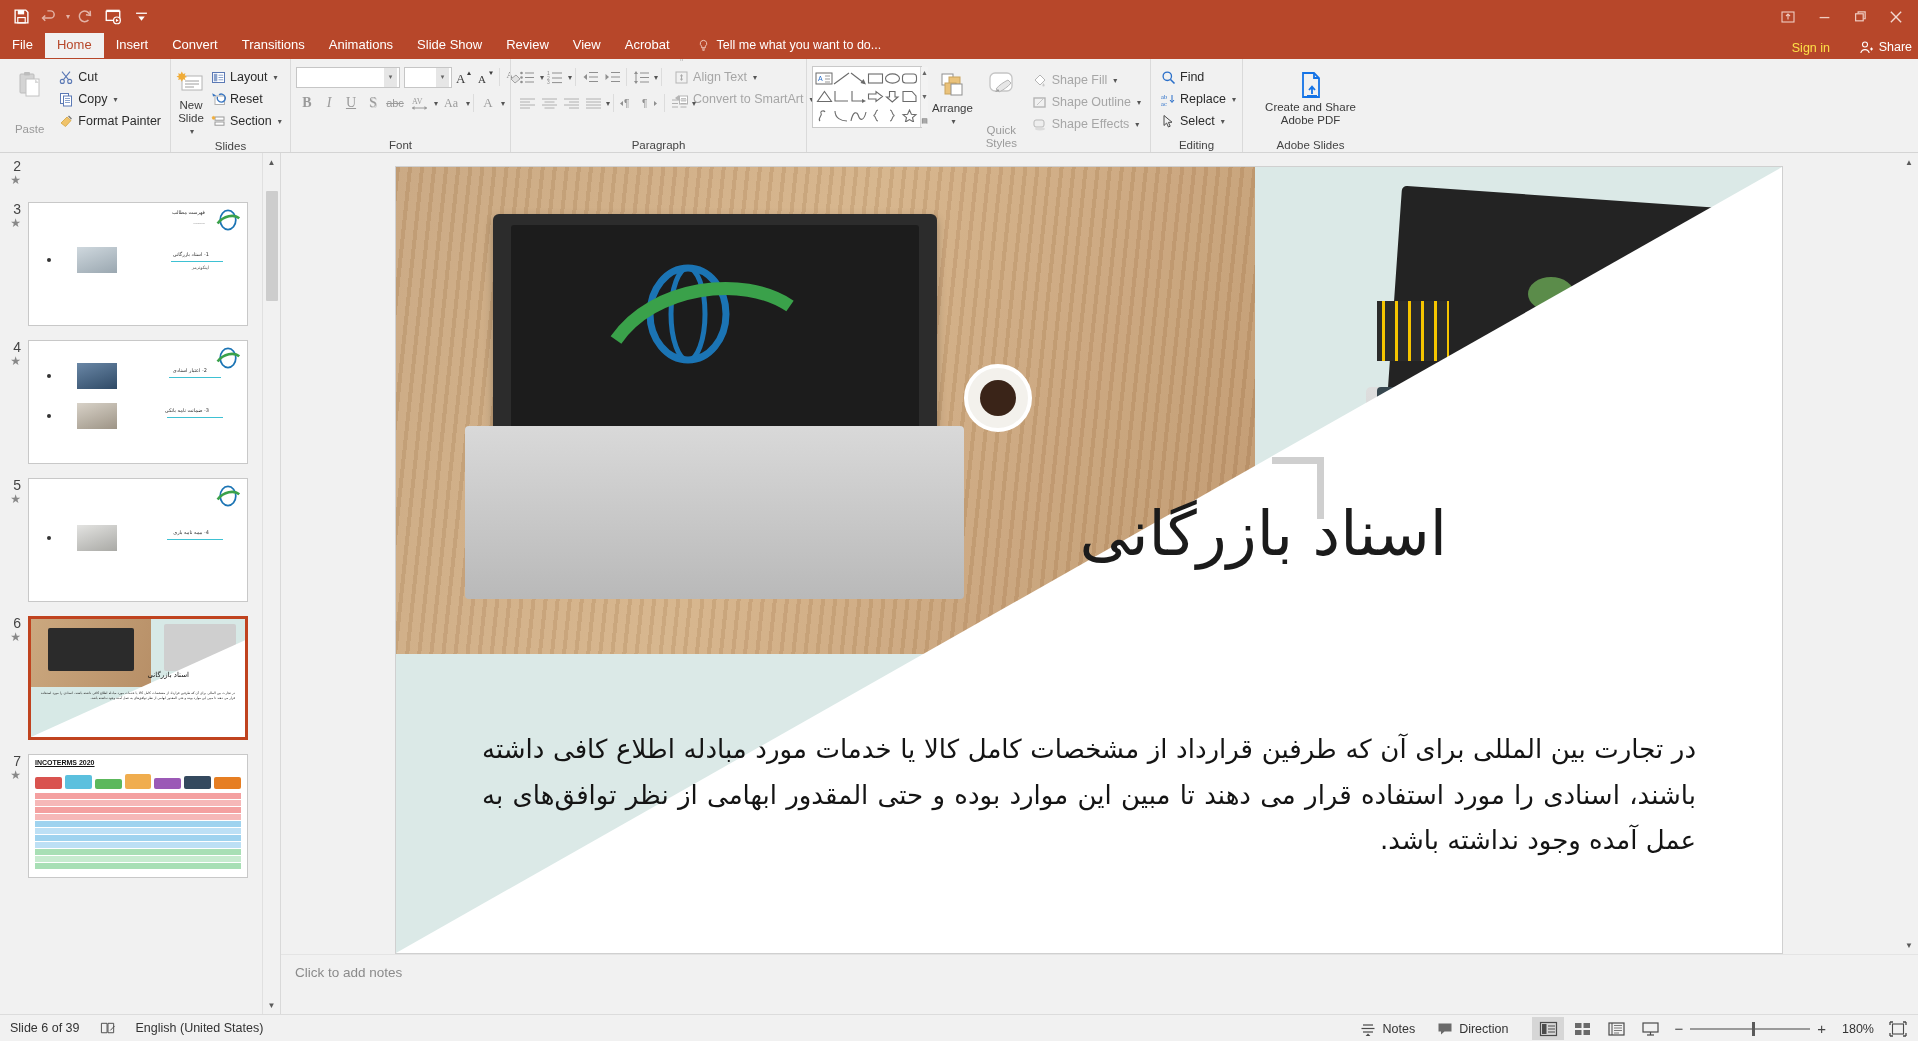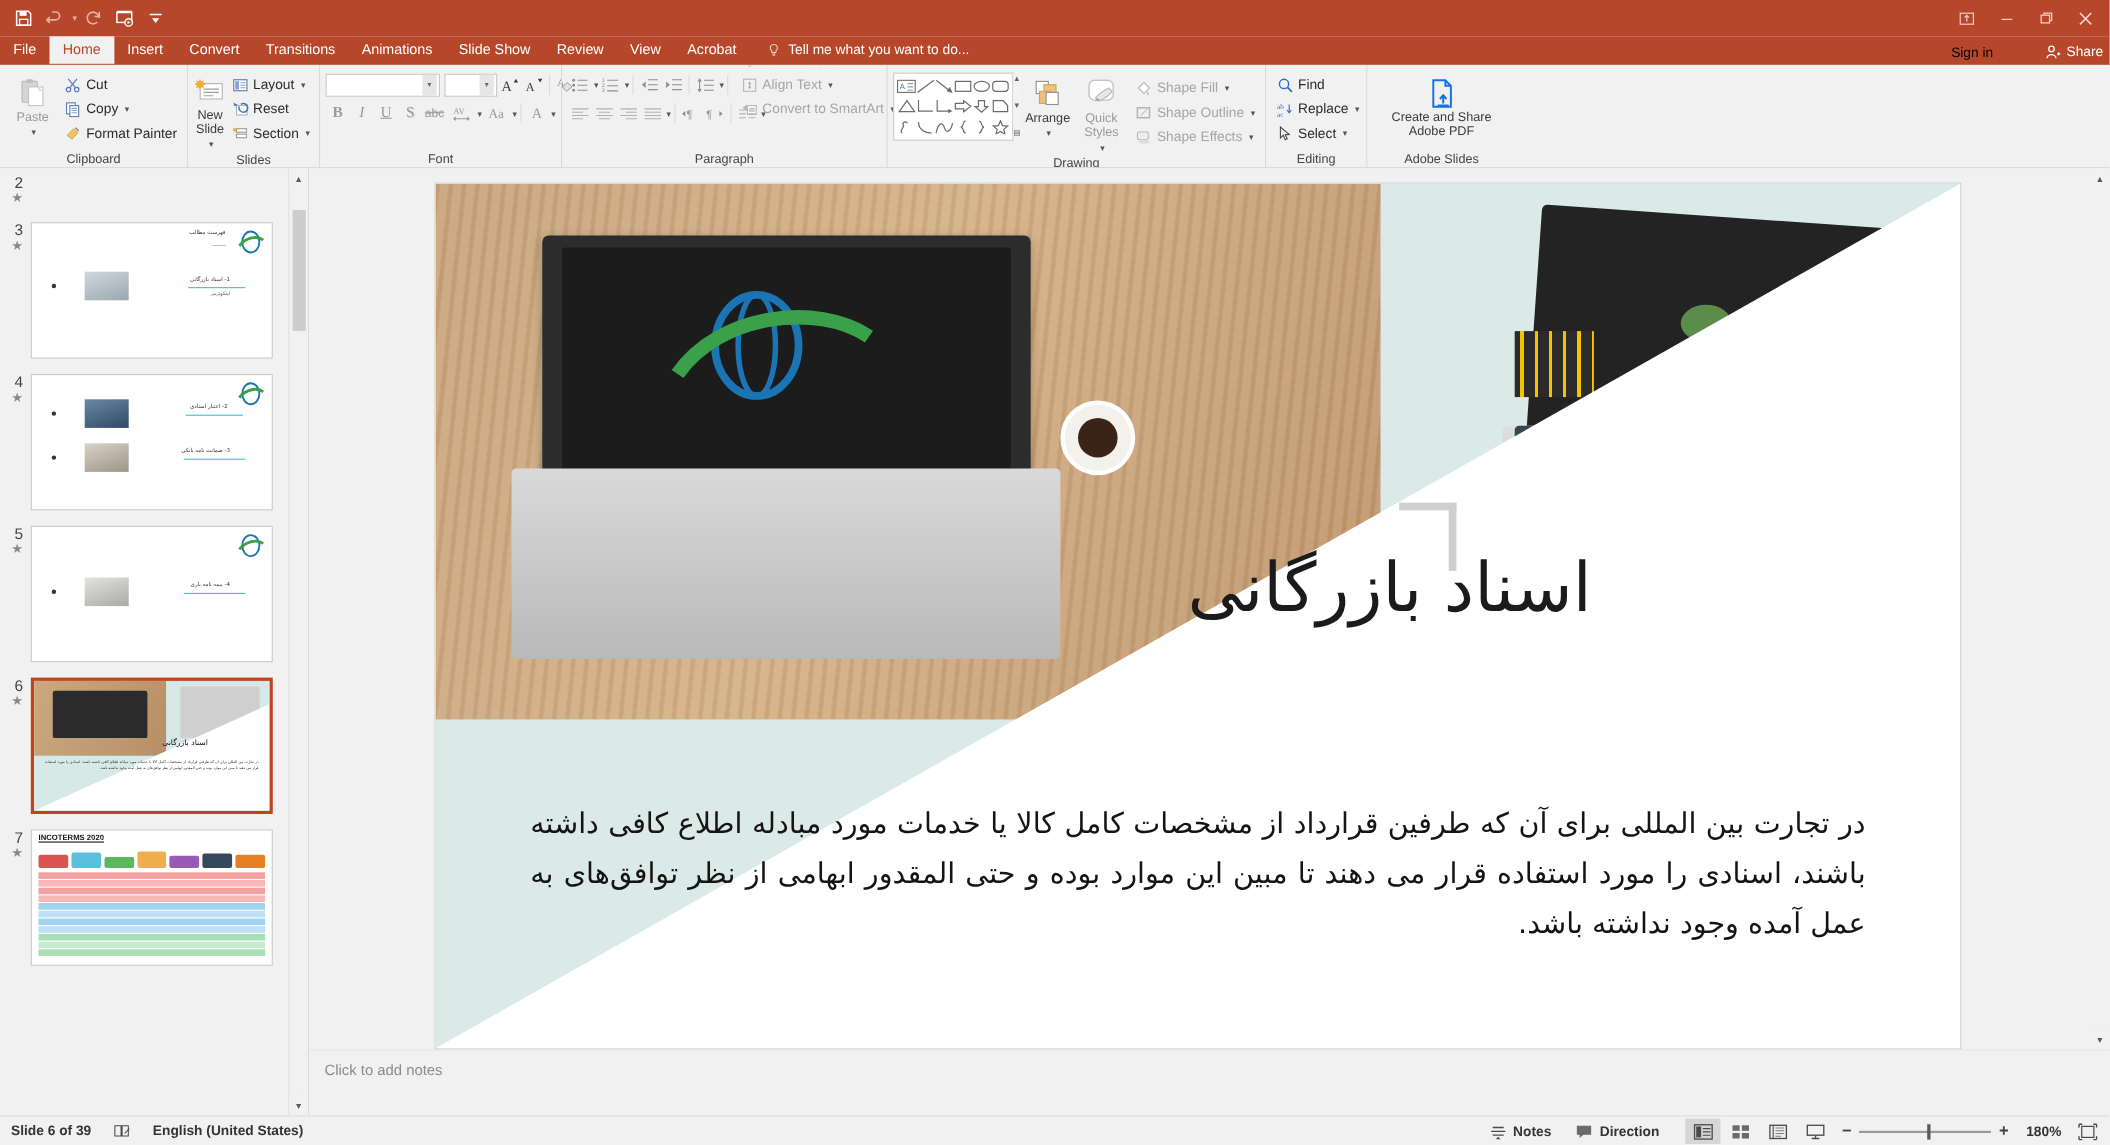--- a/index.html
+++ b/index.html
@@ -25,40 +25,40 @@
   .win-btn{ width:36px;height:26px; display:flex;align-items:center;justify-content:center; color:#f3d3ca;}
   
   .tabbar{
     height:26px; background:#b7472a; display:flex; align-items:flex-start; position:relative;
   }
   .tab{
     color:#fff; font-size:13px; padding:4px 12px 5px 12px; cursor:pointer; line-height:16px;
   }
   .tab.active{ background:#f1f1f1; color:#b7472a; }
   .tellme{ color:#fff; font-size:12.5px; display:flex; align-items:center; gap:5px; padding:4px 10px 5px 14px;}
-  .signin{ position:absolute; right:106px; bottom:4px; color:#000000; font-size:12.5px;margin-top:16px;}
+  .signin{ position:absolute; right:88px; bottom:4px; color:#fde047; font-size:12.5px;margin-top:16px;}
   .share{ position:absolute; right:6px; bottom:4px; color:#fff; font-size:12.5px; display:flex; align-items:center; gap:4px;}
   
   .ribbon{
     height:94px; background:#f1f1f1; border-bottom:1px solid #d4d4d4;
     display:flex; position:relative; overflow:hidden;
   }
   .group{ position:relative; height:94px; padding:4px 5px 0 5px; display:flex; flex-direction:column;}
   .group + .group{ border-left:1px solid #dadada; }
   .group-body{ flex:1; display:flex; align-items:flex-start; }
   .group-label{
     text-align:center; font-size:11.5px; color:#444; height:16px; line-height:16px; width:100%;
     position:relative;
   }
   .bigbtn{
     display:flex; flex-direction:column; align-items:center; justify-content:flex-start;
     width:46px; padding-top:4px; font-size:11.5px; color:#3b3b3b; cursor:pointer; line-height:13px;
     text-align:center;
   }
-  .bigbtn.dim{ color:#9a9a9a; }
+  .bigbtn.dim{ color:#9a9a9a;gap:22px; }
   .smallbtn{
     display:flex; align-items:center; gap:4px; height:22px; padding:0 4px; font-size:12.5px;
     color:#2b2b2b; cursor:pointer; white-space:nowrap;
   }
   .smallbtn.dim{ color:#a6a6a6; }
   .col{ display:flex; flex-direction:column; justify-content:flex-start; }
   .ico{ width:16px;height:16px; display:inline-flex;align-items:center;justify-content:center; flex:0 0 16px;}
   .ico svg{display:block;}
   .caret{ font-size:8px; color:#555; margin-left:2px;}
   .tbtn{ width:22px;height:22px; display:flex;align-items:center;justify-content:center; cursor:pointer; color:#8f8f8f;}
@@ -121,21 +121,21 @@
     position:absolute; right:458px; top:290px; width:52px; height:62px;
     border-top:7px solid #cfcfcf; border-right:7px solid #cfcfcf;
   }
   .slide-body{
     position:absolute; left:86px; right:86px; top:560px; direction:rtl; text-align:justify;
     font-size:26px; line-height:1.75; color:#141414; font-family:"DejaVu Sans", sans-serif;
   }
   
   .statusbar{
     height:27px; background:#f1f1f1; border-top:1px solid #dcdcdc; display:flex; align-items:center;
-    font-size:12.5px; color:#333; position:relative;font-weight:bold;
+    font-size:12.5px; color:#333; position:relative;
   }
   .sb-item{ padding:0 10px; display:flex; align-items:center; gap:6px; height:27px; cursor:pointer;}
   .sb-right{ position:absolute; right:4px; top:0; height:27px; display:flex; align-items:center; gap:2px;}
   .viewbtn{ width:32px;height:23px; display:flex;align-items:center;justify-content:center; cursor:pointer;}
   .viewbtn.active{ background:#d6d6d6;}
   .zoomslider{ display:flex; align-items:center; gap:7px; padding:0 6px;}
   .zs-track{ width:120px; height:2px; background:#9a9a9a; position:relative;}
   .zs-knob{ position:absolute; left:62px; top:-6px; width:3px; height:14px; background:#5a5a5a;}
   .zs-sign{ font-size:15px; color:#444; cursor:pointer;}
   .zlabel{ min-width:40px; text-align:right; font-size:12.5px;}

